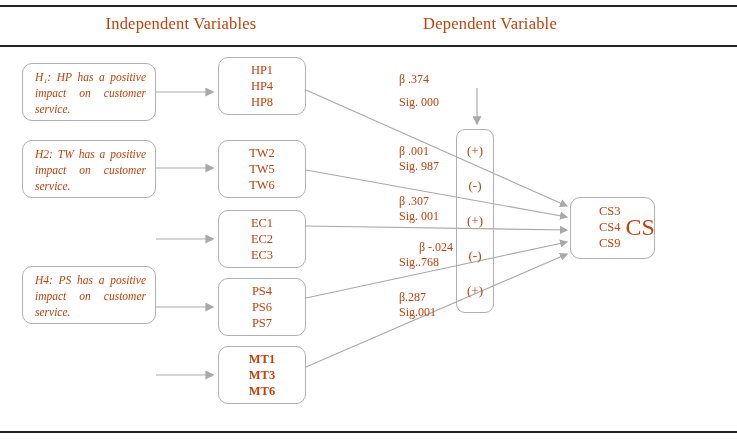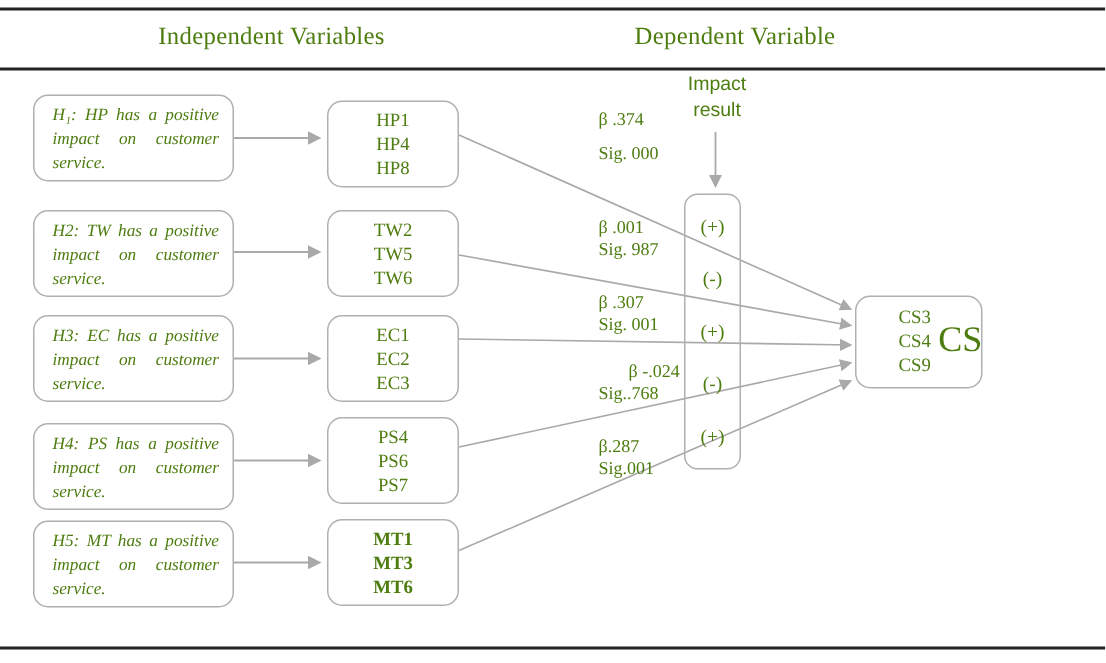--- a/index.html
+++ b/index.html
@@ -1,18 +1,18 @@
 <!DOCTYPE html>
 <html><head>
 <meta charset="utf-8">
 <style>
   html,body{margin:0;padding:0;background:#fff;}
   #canvas{
     position:relative;width:737px;height:442px;background:#fff;overflow:hidden;
-    font-family:"Liberation Serif", serif;color:#4d7c0f;
+    font-family:"Liberation Serif", serif;color:#c2410c;
   }
   .rule{position:absolute;left:0;width:737px;background:#232323;}
   .hdr{position:absolute;font-size:16.5px;text-align:center;letter-spacing:.2px;}
   svg.wires{position:absolute;left:0;top:0;z-index:1;}
   .hyp-box{
     position:absolute;left:22px;width:134px;height:58px;box-sizing:border-box;
     border:1.3px solid #b0b0b0;border-radius:10px;background:#fff;
     padding:5px 9px 4px 12px;font-style:italic;font-size:11.5px;line-height:1.4;
     text-align:justify;z-index:2;
   }
@@ -74,25 +74,23 @@
     <line x1="306" y1="170" x2="567" y2="217" stroke="#a9a9a9" stroke-width="1.1" marker-end="url(#arr)"></line>
     <line x1="306" y1="226" x2="567" y2="230" stroke="#a9a9a9" stroke-width="1.1" marker-end="url(#arr)"></line>
     <line x1="306" y1="298" x2="567" y2="242" stroke="#a9a9a9" stroke-width="1.1" marker-end="url(#arr)"></line>
     <line x1="306" y1="367" x2="567" y2="254" stroke="#a9a9a9" stroke-width="1.1" marker-end="url(#arr)"></line>
 
     <line x1="477" y1="88" x2="477" y2="124" stroke="#a9a9a9" stroke-width="1.2" marker-end="url(#arr)"></line>
   </svg>
 
   <div class="hyp-box" style="top:63px;"><span>H₁: HP has a positive impact on customer service.</span></div>
   <div class="hyp-box" style="top:140px;"><span>H2: TW has a positive impact on customer service.</span></div>
-  <div class="hyp-box" style="top:210px;"><span>H3: EC has a positive impact on customer service.</span></div>
-  <div class="hyp-box" style="top:282px;"><span>H4: PS has a positive impact on customer service.</span></div>
-  <div class="hyp-box" style="top:347px;"><span>H5: MT has a positive impact on customer service.</span></div>
+  <div class="hyp-box" style="top:266px;"><span>H4: PS has a positive impact on customer service.</span></div>
 
-  <div class="ind-box" style="top:67px;">
+  <div class="ind-box" style="top:57px;">
     <div>HP1</div>
     <div>HP4</div>
     <div>HP8</div>
   </div>
   <div class="ind-box" style="top:140px;">
     <div>TW2</div>
     <div>TW5</div>
     <div>TW6</div>
   </div>
   <div class="ind-box" style="top:210px;">
@@ -115,22 +113,20 @@
   <div class="beta-lbl" style="top:95px;">Sig. 000</div>
   <div class="beta-lbl" style="top:144px;">β .001</div>
   <div class="beta-lbl" style="top:159px;">Sig. 987</div>
   <div class="beta-lbl" style="top:194px;">β .307</div>
   <div class="beta-lbl" style="top:209px;">Sig. 001</div>
   <div class="beta-lbl" style="top:240px;padding-left:20px;">β -.024</div>
   <div class="beta-lbl" style="top:255px;">Sig..768</div>
   <div class="beta-lbl" style="top:290px;">β.287</div>
   <div class="beta-lbl" style="top:305px;">Sig.001</div>
 
-  <div class="impact-lbl">Impact
-result</div>
   <div class="impact-box">
     <div class="sign">(+)</div>
     <div class="sign">(-)</div>
     <div class="sign">(+)</div>
     <div class="sign">(-)</div>
     <div class="sign">(+)</div>
   </div>
 
   <div class="r2-lbl"><span>R</span><sup>2</sup><span> .750</span></div>
   <div class="cs-box">

